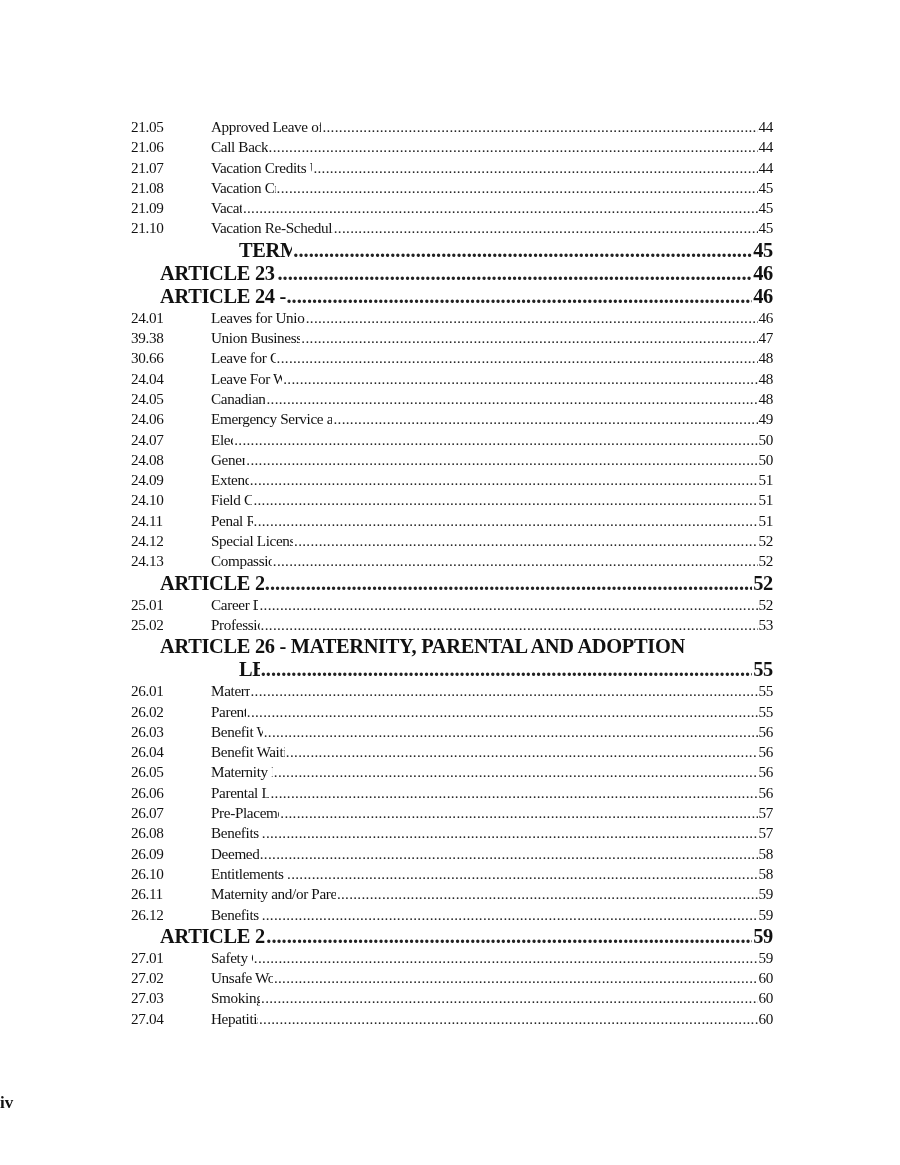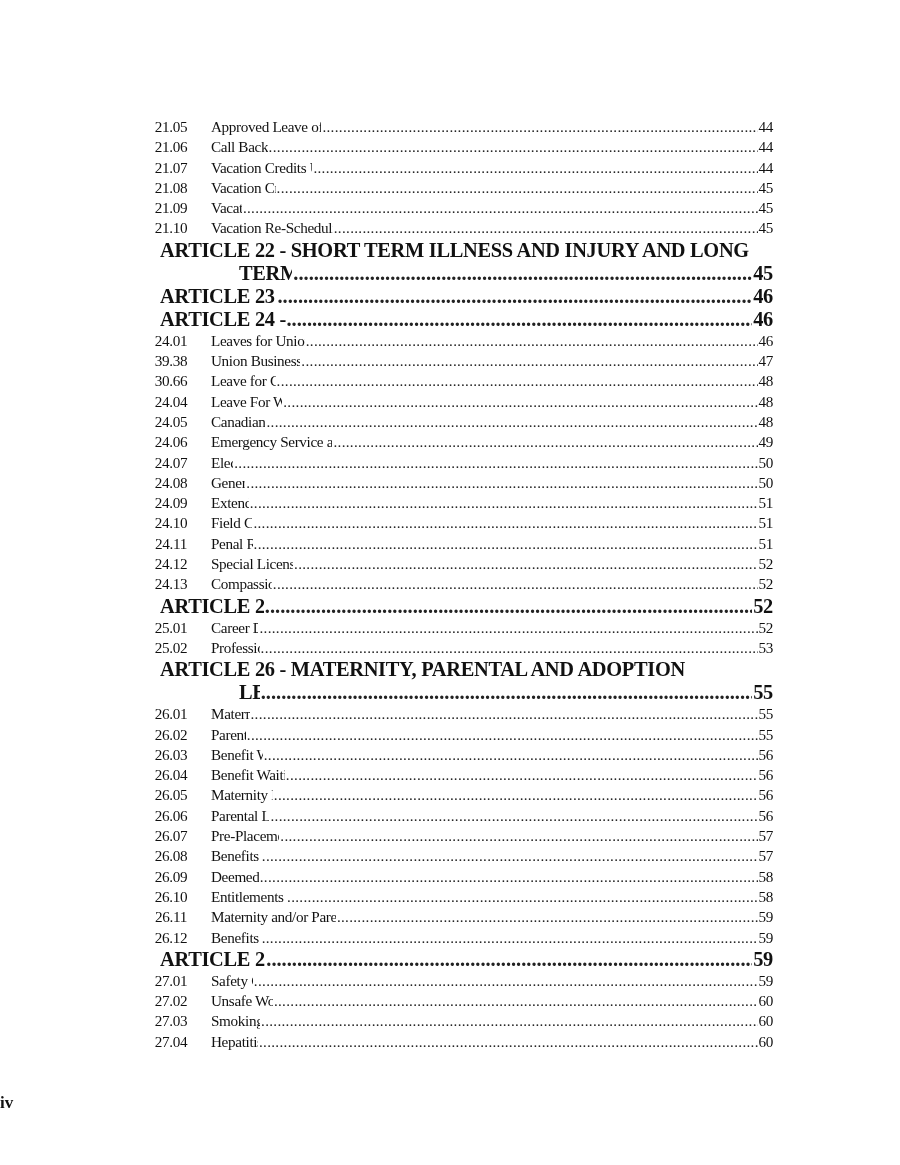--- a/index.html
+++ b/index.html
@@ -1,21 +1,21 @@
 <!DOCTYPE html>
 <html><head>
   <meta charset="utf-8">
   <style>
     html, body { margin: 0; padding: 0; background: #ffffff; }
     body { width: 900px; height: 1165px; position: relative; overflow: hidden;
            font-family: "Liberation Serif", "DejaVu Serif", serif; color: #111; }
     #toc { position: absolute; left: 131px; top: 117px; width: 642px; }
     .entry { display: flex; align-items: baseline; height: 20.3px; font-size: 15.2px;
              line-height: 20.3px; letter-spacing: -0.35px; white-space: nowrap; }
-    .num { width: 80px; flex: 0 0 80px; text-align: center; }
+    .num { width: 80px; flex: 0 0 80px; }
     .title { flex: 0 1 auto; overflow: hidden; }
     .leader { flex: 1 1 auto; overflow: hidden; white-space: nowrap; margin: 0 1px; color: #222; }
     .leader::after { content: "..................................................................................................................................................................................................................................................................................................................."; letter-spacing: 0.3px; }
     .page { flex: 0 0 auto; text-align: left; }
     .article { font-weight: bold; font-size: 20.4px; line-height: 23px; letter-spacing: -0.3px; padding-left: 29px; }
     .article .line { display: flex; align-items: baseline; white-space: nowrap; }
     .article .line.cont { padding-left: 79px; }
     .article .leader::after { letter-spacing: 0px; }
     #footer { position: absolute; top: 1093px; left: 0; width: 900px; text-align: left;
               font-size: 17px; font-weight: bold; }
@@ -54,23 +54,20 @@
       <span class="leader"></span>
       <span class="page">45</span>
     </div>
     <div class="entry">
       <span class="num">21.10</span>
       <span class="title">Vacation Re-Scheduling Because of Operational Requirements</span>
       <span class="leader"></span>
       <span class="page">45</span>
     </div>
     <div class="article">
-      <div class="line">
-        <span class="title">ARTICLE 22 - SHORT TERM ILLNESS AND INJURY AND LONG</span>
-      </div>
       <div class="line cont">
         <span class="title">TERM DISABILITY</span>
         <span class="leader"></span>
         <span class="page">45</span>
       </div>
     </div>
     <div class="article">
       <div class="line">
         <span class="title">ARTICLE 23 - PRE-RETIREMENT LEAVE</span>
         <span class="leader"></span>

